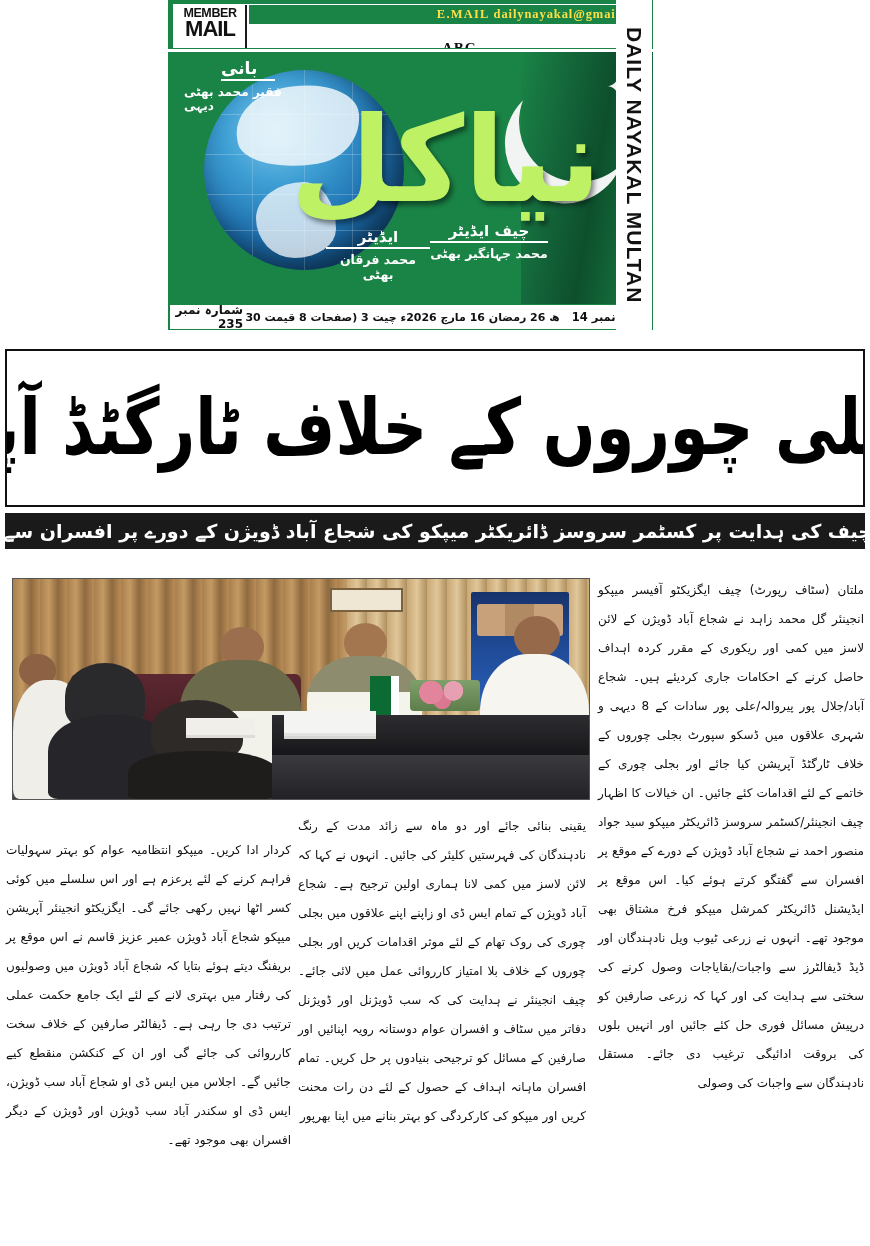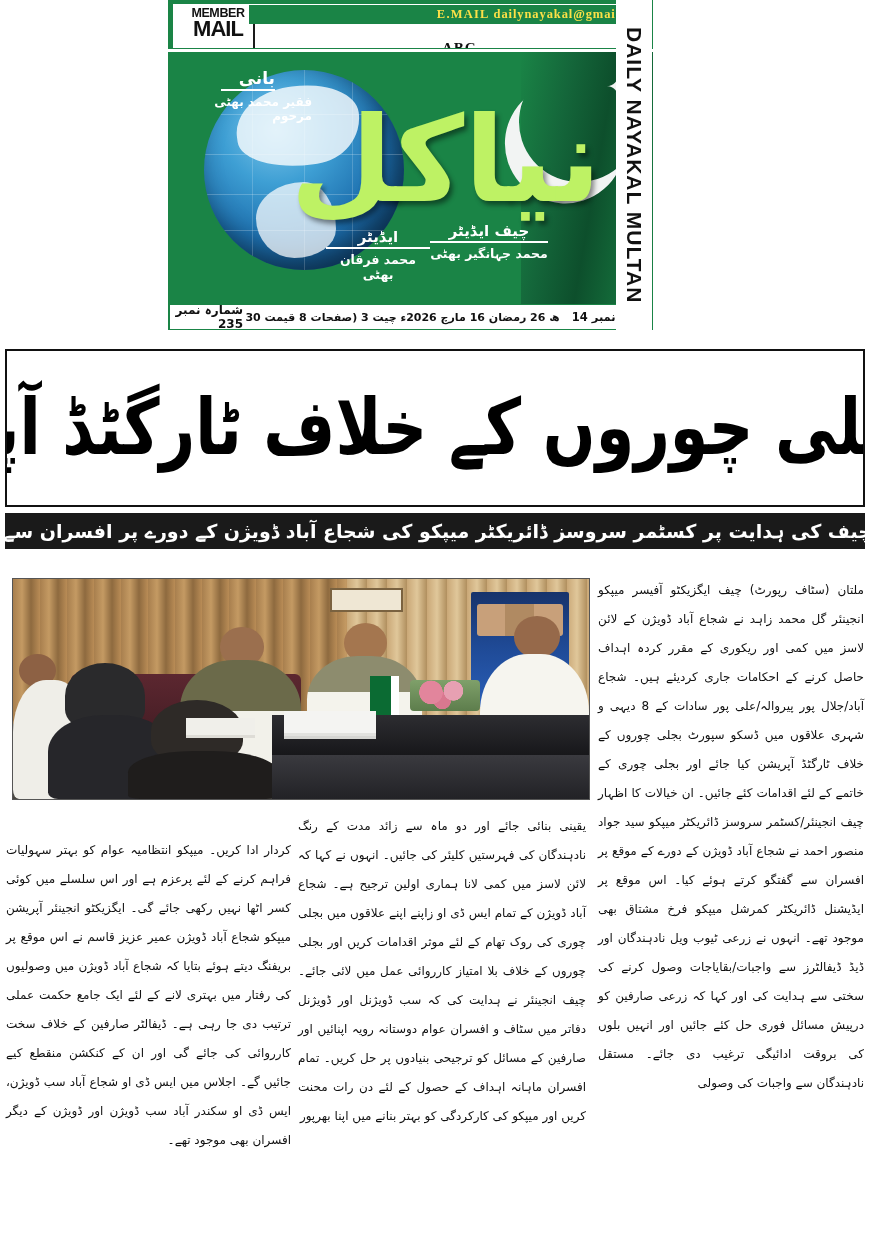--- a/index.html
+++ b/index.html
@@ -21,21 +21,21 @@
     background:#1a8446;
     border-bottom:3px solid #ffffff;
     box-sizing:border-box;
   }
   .mh-topwhite{
     position:absolute;left:4px;top:3px;width:477px;height:46px;
     background:#ffffff;border:1px solid #1a8446;box-sizing:border-box;
     overflow:hidden;
   }
   .cpne-box{
-    position:absolute;left:10px;top:1px;width:70px;height:43px;
+    position:absolute;left:2px;top:1px;width:70px;height:43px;
     background:#fff;border-right:2px solid #1a1a1a;
     text-align:center;line-height:1;
   }
   .cpne-member{
     font-family:"Liberation Sans",sans-serif;font-weight:bold;
     font-size:12.5px;letter-spacing:-0.4px;color:#111;margin-top:2px;
     display:block;
   }
   .cpne-name{
     font-family:"Liberation Sans",sans-serif;font-weight:bold;
@@ -111,21 +111,21 @@
     white-space:nowrap;
   }
   .logo-rozna{
     position:absolute;right:6px;top:76px;
     color:#ffffff;font-family:"DejaVu Sans",sans-serif;
     direction:rtl;font-size:17px;font-weight:bold;
     writing-mode:vertical-rl;text-orientation:mixed;
     text-shadow:1px 1px 2px rgba(0,0,0,.4);
   }
   .founder{
-    position:absolute;left:16px;top:16px;width:128px;text-align:right;
+    position:absolute;left:16px;top:6px;width:128px;text-align:left;
     color:#ffffff;direction:rtl;font-family:"DejaVu Sans",sans-serif;
   }
   .founder .f-lbl{font-size:17px;font-weight:bold;display:block;border-bottom:2px solid #fff;padding-bottom:1px;width:54px;margin:0 auto;}
   .founder .f-name{font-size:12px;font-weight:bold;display:block;margin-top:4px;}
   .cred{
     position:absolute;text-align:center;color:#ffffff;direction:rtl;
     font-family:"DejaVu Sans",sans-serif;
   }
   .cred .c-lbl{font-size:15px;font-weight:bold;display:block;border-bottom:2px solid #fff;padding-bottom:1px;}
   .cred .c-name{font-size:12.5px;font-weight:bold;display:block;margin-top:3px;}
@@ -310,21 +310,21 @@
         <div class="glon" style="left:24%"></div>
         <div class="glon" style="left:50%"></div>
         <div class="glon" style="left:74%"></div>
       </div>
 
       <div class="logo-word ur">نیاکل</div>
       <div class="logo-rozna ur">روزنامہ</div>
 
       <div class="founder">
         <span class="f-lbl">بانی</span>
-        <span class="f-name">فقیر محمد بھٹی مرحوم</span>
+        <span class="f-name">فقیر محمد بھٹی دیہی</span>
       </div>
 
       <div class="cred cred-chief">
         <span class="c-lbl ur">چیف ایڈیٹر</span>
         <span class="c-name ur">محمد جہانگیر بھٹی</span>
       </div>
 
       <div class="cred cred-editor">
         <span class="c-lbl ur">ایڈیٹر</span>
         <span class="c-name ur">محمد فرقان بھٹی</span>

